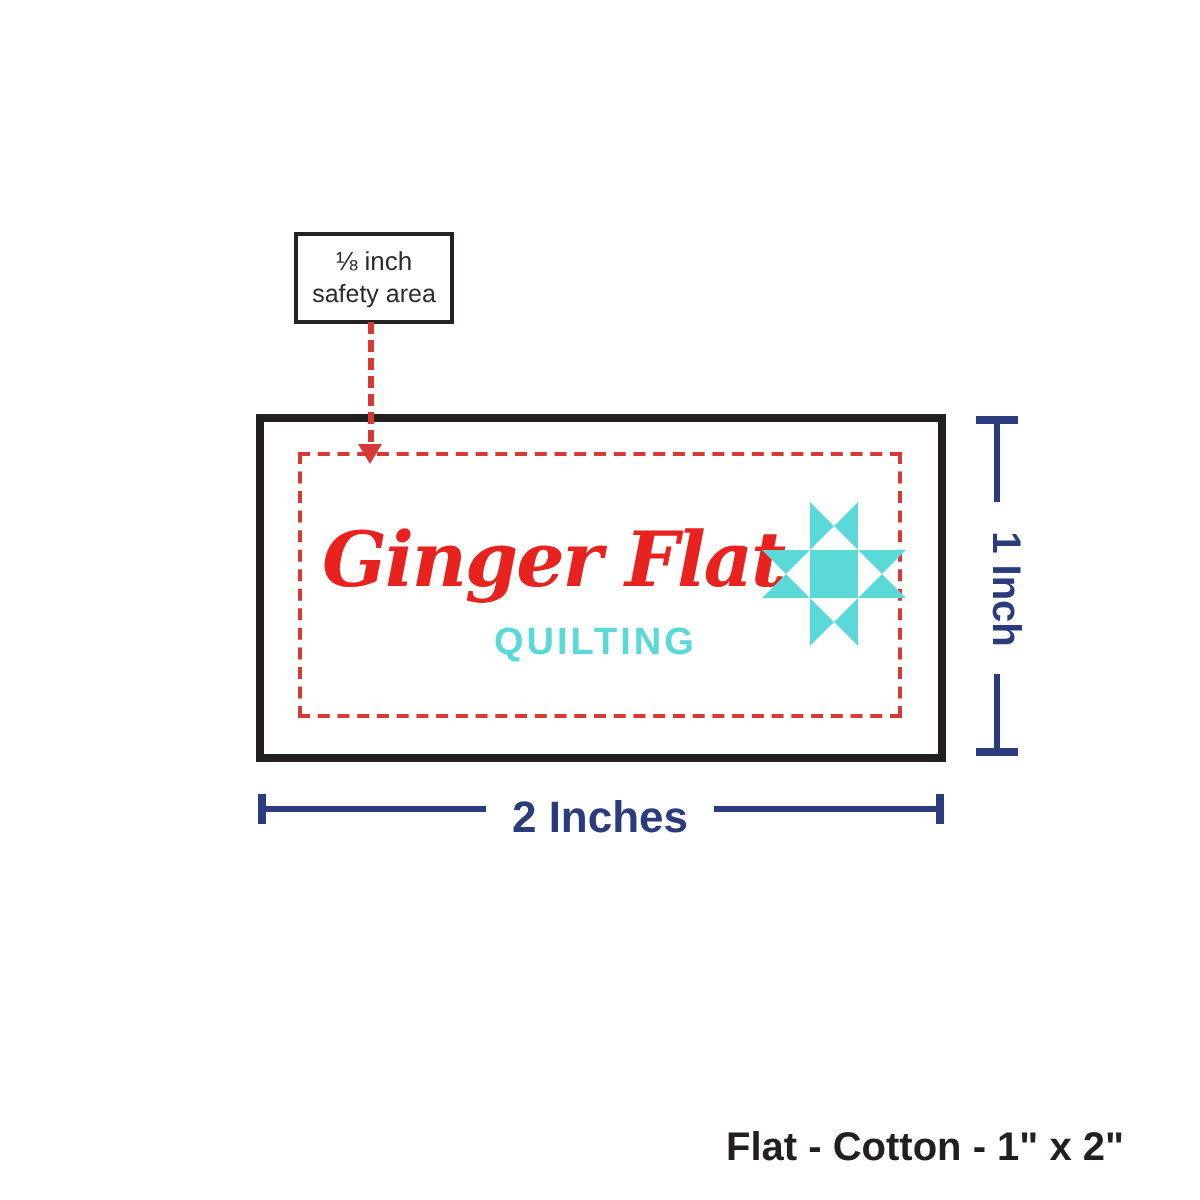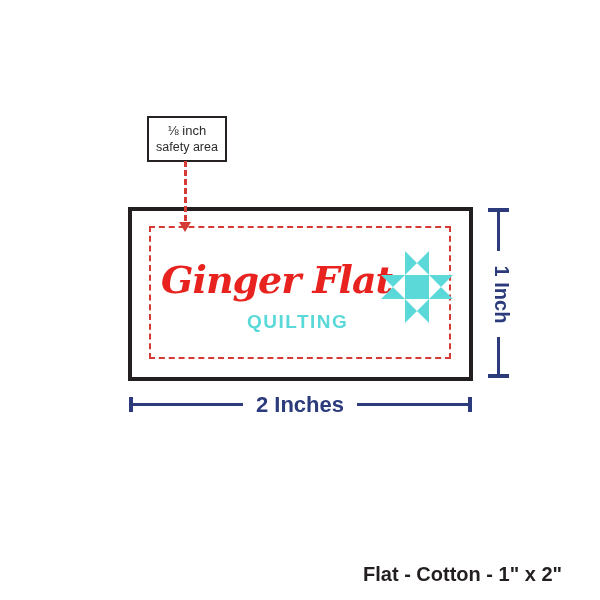--- a/index.html
+++ b/index.html
@@ -61,21 +61,21 @@
   .height-label-box span{
     transform:rotate(90deg);white-space:nowrap;
     color:var(--navy);font-weight:bold;font-size:20px;
   }
   
   .width-line{left:129px;top:403px;width:343px;height:3px;}
   .width-tick-left{left:129px;top:397px;width:4px;height:15px;}
   .width-tick-right{left:468px;top:397px;width:4px;height:15px;}
   .width-label-box{
     position:absolute;left:243px;top:387px;width:114px;height:35px;background:#fff;
-    display:flex;align-items:center;justify-content:center;
+    display:flex;align-items:flex-end;justify-content:center;
     color:var(--navy);font-weight:bold;font-size:22px;white-space:nowrap;
   }
   
   .caption{
     position:absolute;right:38px;top:563px;
     font-weight:bold;font-size:20px;color:var(--outline);white-space:nowrap;
   }
 </style>
 </head>
 <body>

